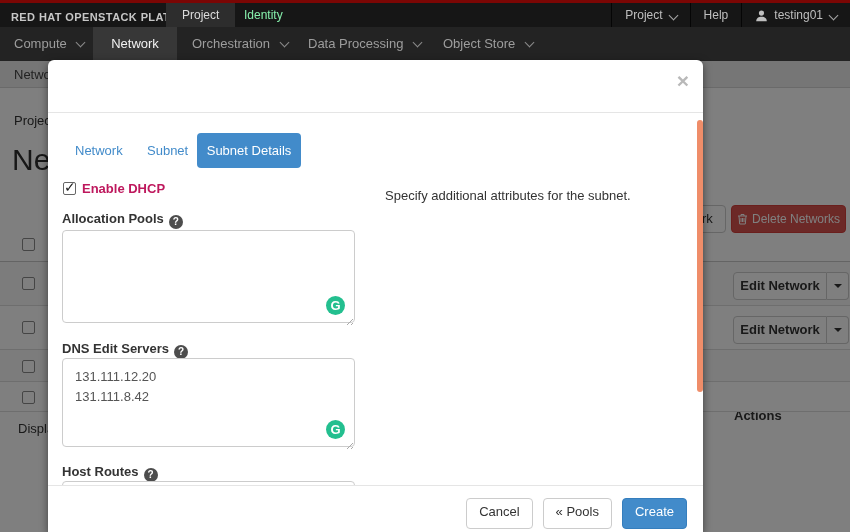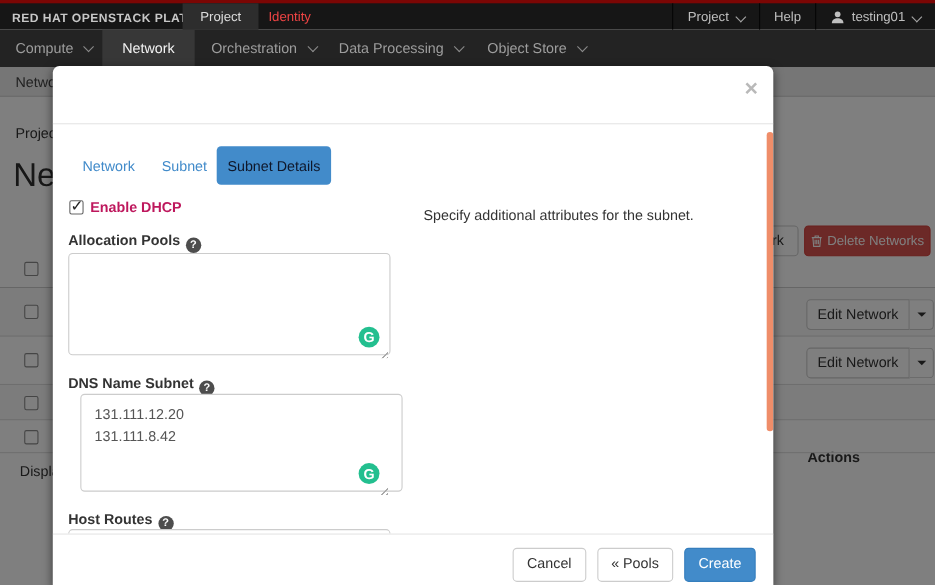--- a/index.html
+++ b/index.html
@@ -1,21 +1,21 @@
 <!DOCTYPE html>
 <html><head>
 <meta charset="utf-8">
 <style>
   html,body{margin:0;padding:0;background:#555;}
   #viewport{position:relative;width:850px;height:532px;overflow:hidden;background:#fff;
     font-family:"Liberation Sans",sans-serif;-webkit-font-smoothing:antialiased;}
   
   #topbar{position:absolute;left:0;top:0;width:850px;height:27px;background:#161616;border-top:3px solid #7b0604;box-sizing:border-box;z-index:3;}
   #brand{position:absolute;left:11px;top:8px;font-size:11px;font-weight:bold;letter-spacing:.4px;color:#c7c7c7;}
-  .toptab{position:absolute;top:0;height:24px;line-height:24px;font-size:12px;padding:0 16px;color:#ef4444;cursor:pointer;}
+  .toptab{position:absolute;top:0;height:24px;line-height:24px;font-size:12px;padding:0 16px;color:#86efac;cursor:pointer;}
   #toptab-project{left:166px;background:#2d2d2d;color:#dcdcdc;}
   #toptab-identity{left:228px;}
   #topbar-right{position:absolute;right:0;top:0;height:24px;display:flex;align-items:stretch;}
   .topmenu{display:flex;align-items:center;padding:0 13px;font-size:12px;color:#bfbfbf;border-left:1px solid #050505;cursor:pointer;}
   .chev{display:inline-block;width:6px;height:6px;border-right:1.4px solid currentColor;border-bottom:1.4px solid currentColor;transform:rotate(45deg);margin-left:7px;vertical-align:2px;opacity:.85;}
   .person{width:13px;height:13px;margin-right:6px;}
   
   #navbar2{position:absolute;left:0;top:27px;width:850px;height:34px;background:#232323;z-index:3;}
   .nav2-item{position:absolute;top:0;height:34px;line-height:34px;font-size:13px;color:#9d9d9d;cursor:pointer;white-space:nowrap;text-align:center;}
   #nav-compute{left:14px;} 
@@ -31,45 +31,45 @@
   #create-net-btn{position:absolute;left:598px;top:144px;width:128px;height:28px;line-height:26px;background:#fff;border:1px solid #ccc;color:#333;}
   #delete-net-btn{position:absolute;left:731px;top:144px;width:115px;height:28px;line-height:26px;background:#d9534f;border:1px solid #d43f3a;color:#fff;font-size:12px;}
   #delete-net-btn svg{vertical-align:-2px;margin-right:4px;}
   .cb{position:absolute;width:13px;height:13px;background:#fff;border:1px solid #8a8a8a;border-radius:2px;box-sizing:border-box;}
   #thead{position:absolute;left:0;top:169px;width:850px;height:32px;border-bottom:1px solid #c8c8c8;box-sizing:border-box;}
   #actions-header{position:absolute;left:734px;top:178px;font-size:13px;font-weight:bold;color:#333;}
   .trow{position:absolute;left:0;width:850px;border-bottom:1px solid #ddd;box-sizing:border-box;}
   #row1{top:201px;height:44px;background:#f9f9f9;} #row2{top:245px;height:44px;}
   #row3{top:289px;height:32px;background:#f9f9f9;} #row4{top:321px;height:30px;}
   .editbtn{position:absolute;left:733px;display:flex;height:28px;}
-  .editbtn .main{box-sizing:border-box;width:94px;background:#fff;border:1px solid #ccc;border-radius:4px 0 0 4px;line-height:26px;text-align:center;font-size:13px;color:#333;}
+  .editbtn .main{box-sizing:border-box;width:94px;background:#fff;border:1px solid #ccc;border-radius:4px 0 0 4px;line-height:26px;text-align:center;font-size:13px;color:#333;font-weight:bold;}
   .editbtn .dd{box-sizing:border-box;width:22px;background:#fff;border:1px solid #ccc;border-left:none;border-radius:0 4px 4px 0;display:flex;align-items:center;justify-content:center;}
   .caret{width:0;height:0;border-left:4px solid transparent;border-right:4px solid transparent;border-top:4px solid #333;}
   #displaying{position:absolute;left:18px;top:360px;font-size:13px;color:#333;}
   
   #backdrop{position:absolute;left:0;top:61px;width:850px;height:471px;background:rgba(0,0,0,.5);z-index:5;}
   #modal{position:absolute;left:48px;top:60px;width:655px;height:472px;background:#fff;border-radius:6px 6px 0 0;
     box-shadow:0 3px 9px rgba(0,0,0,.5);z-index:10;overflow:hidden;}
   #modal-header{position:relative;height:52px;border-bottom:1px solid #e5e5e5;}
   #modal-title{position:absolute;left:16px;top:17px;font-size:22px;color:#333;}
   #modal-close{position:absolute;right:14px;top:10px;font-size:21px;font-weight:bold;color:#b9b9b9;cursor:pointer;line-height:1;}
   #modal-scrollbar{position:absolute;right:0;top:60px;width:6px;height:272px;background:#ef8d69;border-radius:3px;z-index:12;}
   .wtab{position:absolute;top:73px;height:35px;line-height:35px;font-size:13px;color:#428bca;cursor:pointer;}
   #wtab-network{left:27px;} #wtab-subnet{left:99px;}
-  #wtab-details{left:149px;width:104px;text-align:center;background:#428bca;color:#0f172a;border-radius:4px;}
+  #wtab-details{left:149px;width:104px;text-align:center;background:#428bca;color:#ffffff;border-radius:4px;}
   #dhcp-box{position:absolute;left:15px;top:122px;width:13px;height:13px;border:1px solid #666;border-radius:2px;box-sizing:border-box;overflow:visible;cursor:pointer;}
   #dhcp-box span{position:absolute;left:0px;top:-4px;font-size:14px;color:#222;}
   #dhcp-label{position:absolute;left:34px;top:121px;font-size:13px;font-weight:bold;color:#be185d;}
   .field-label{position:absolute;left:14px;font-size:13px;font-weight:bold;color:#333;}
   .qicon{display:inline-block;width:14px;height:14px;border-radius:50%;background:#4d4d4d;color:#fff;font-size:10px;font-weight:bold;text-align:center;line-height:14px;margin-left:5px;vertical-align:-2px;}
   .ta-wrap{position:absolute;left:14px;width:293px;}
   .ta-wrap textarea{box-sizing:border-box;width:293px;border:1px solid #ccc;border-radius:4px;resize:none;outline:none;
     padding:8px 12px;font-family:"Liberation Sans",sans-serif;font-size:13px;line-height:1.5;color:#555;overflow:hidden;}
   #ta-alloc-wrap{top:170px;} #ta-alloc-wrap textarea{height:93px;}
-  #ta-dns-wrap{top:298px;}   #ta-dns-wrap textarea{height:89px;margin-left:11px;}
+  #ta-dns-wrap{top:298px;}   #ta-dns-wrap textarea{height:89px;}
   #ta-routes-wrap{top:421px;} #ta-routes-wrap textarea{height:60px;}
   .g-badge{position:absolute;right:10px;bottom:12px;width:19px;height:19px;border-radius:50%;background:#23bf8f;color:#fff;
     font-size:13px;font-weight:bold;text-align:center;line-height:19px;}
   .grip{position:absolute;right:2px;bottom:2px;width:9px;height:9px;
     background:repeating-linear-gradient(135deg,transparent 0 2px,#aaa 2px 3px);
     clip-path:polygon(100% 0,100% 100%,0 100%);}
   #modal-help{position:absolute;left:337px;top:128px;width:300px;font-size:13px;color:#333;}
   #modal-footer{position:absolute;left:0;top:425px;width:655px;height:47px;background:#fff;border-top:1px solid #e5e5e5;box-sizing:border-box;
     display:flex;justify-content:flex-end;align-items:flex-start;gap:10px;padding:12px 16px 0 0;z-index:11;}
   .fbtn{height:31px;line-height:26px;padding:0 12px;}
@@ -185,21 +185,21 @@
     </div>
     <span id="dhcp-label">Enable DHCP</span>
 
     <span class="field-label" style="top:151px;"><span>Allocation Pools</span><span class="qicon">?</span></span>
     <div class="ta-wrap" id="ta-alloc-wrap">
       <textarea style=""></textarea>
       <span class="g-badge">G</span>
       <span class="grip"></span>
     </div>
 
-    <span class="field-label" style="top:281px;"><span>DNS Name Subnet</span><span class="qicon">?</span></span>
+    <span class="field-label" style="top:281px;"><span>DNS Edit Servers</span><span class="qicon">?</span></span>
     <div class="ta-wrap" id="ta-dns-wrap">
       <textarea style="">131.111.12.20
 131.111.8.42</textarea>
       <span class="g-badge">G</span>
       <span class="grip"></span>
     </div>
 
     <span class="field-label" style="top:404px;"><span>Host Routes</span><span class="qicon">?</span></span>
     <div class="ta-wrap" id="ta-routes-wrap">
       <textarea style=""></textarea>

